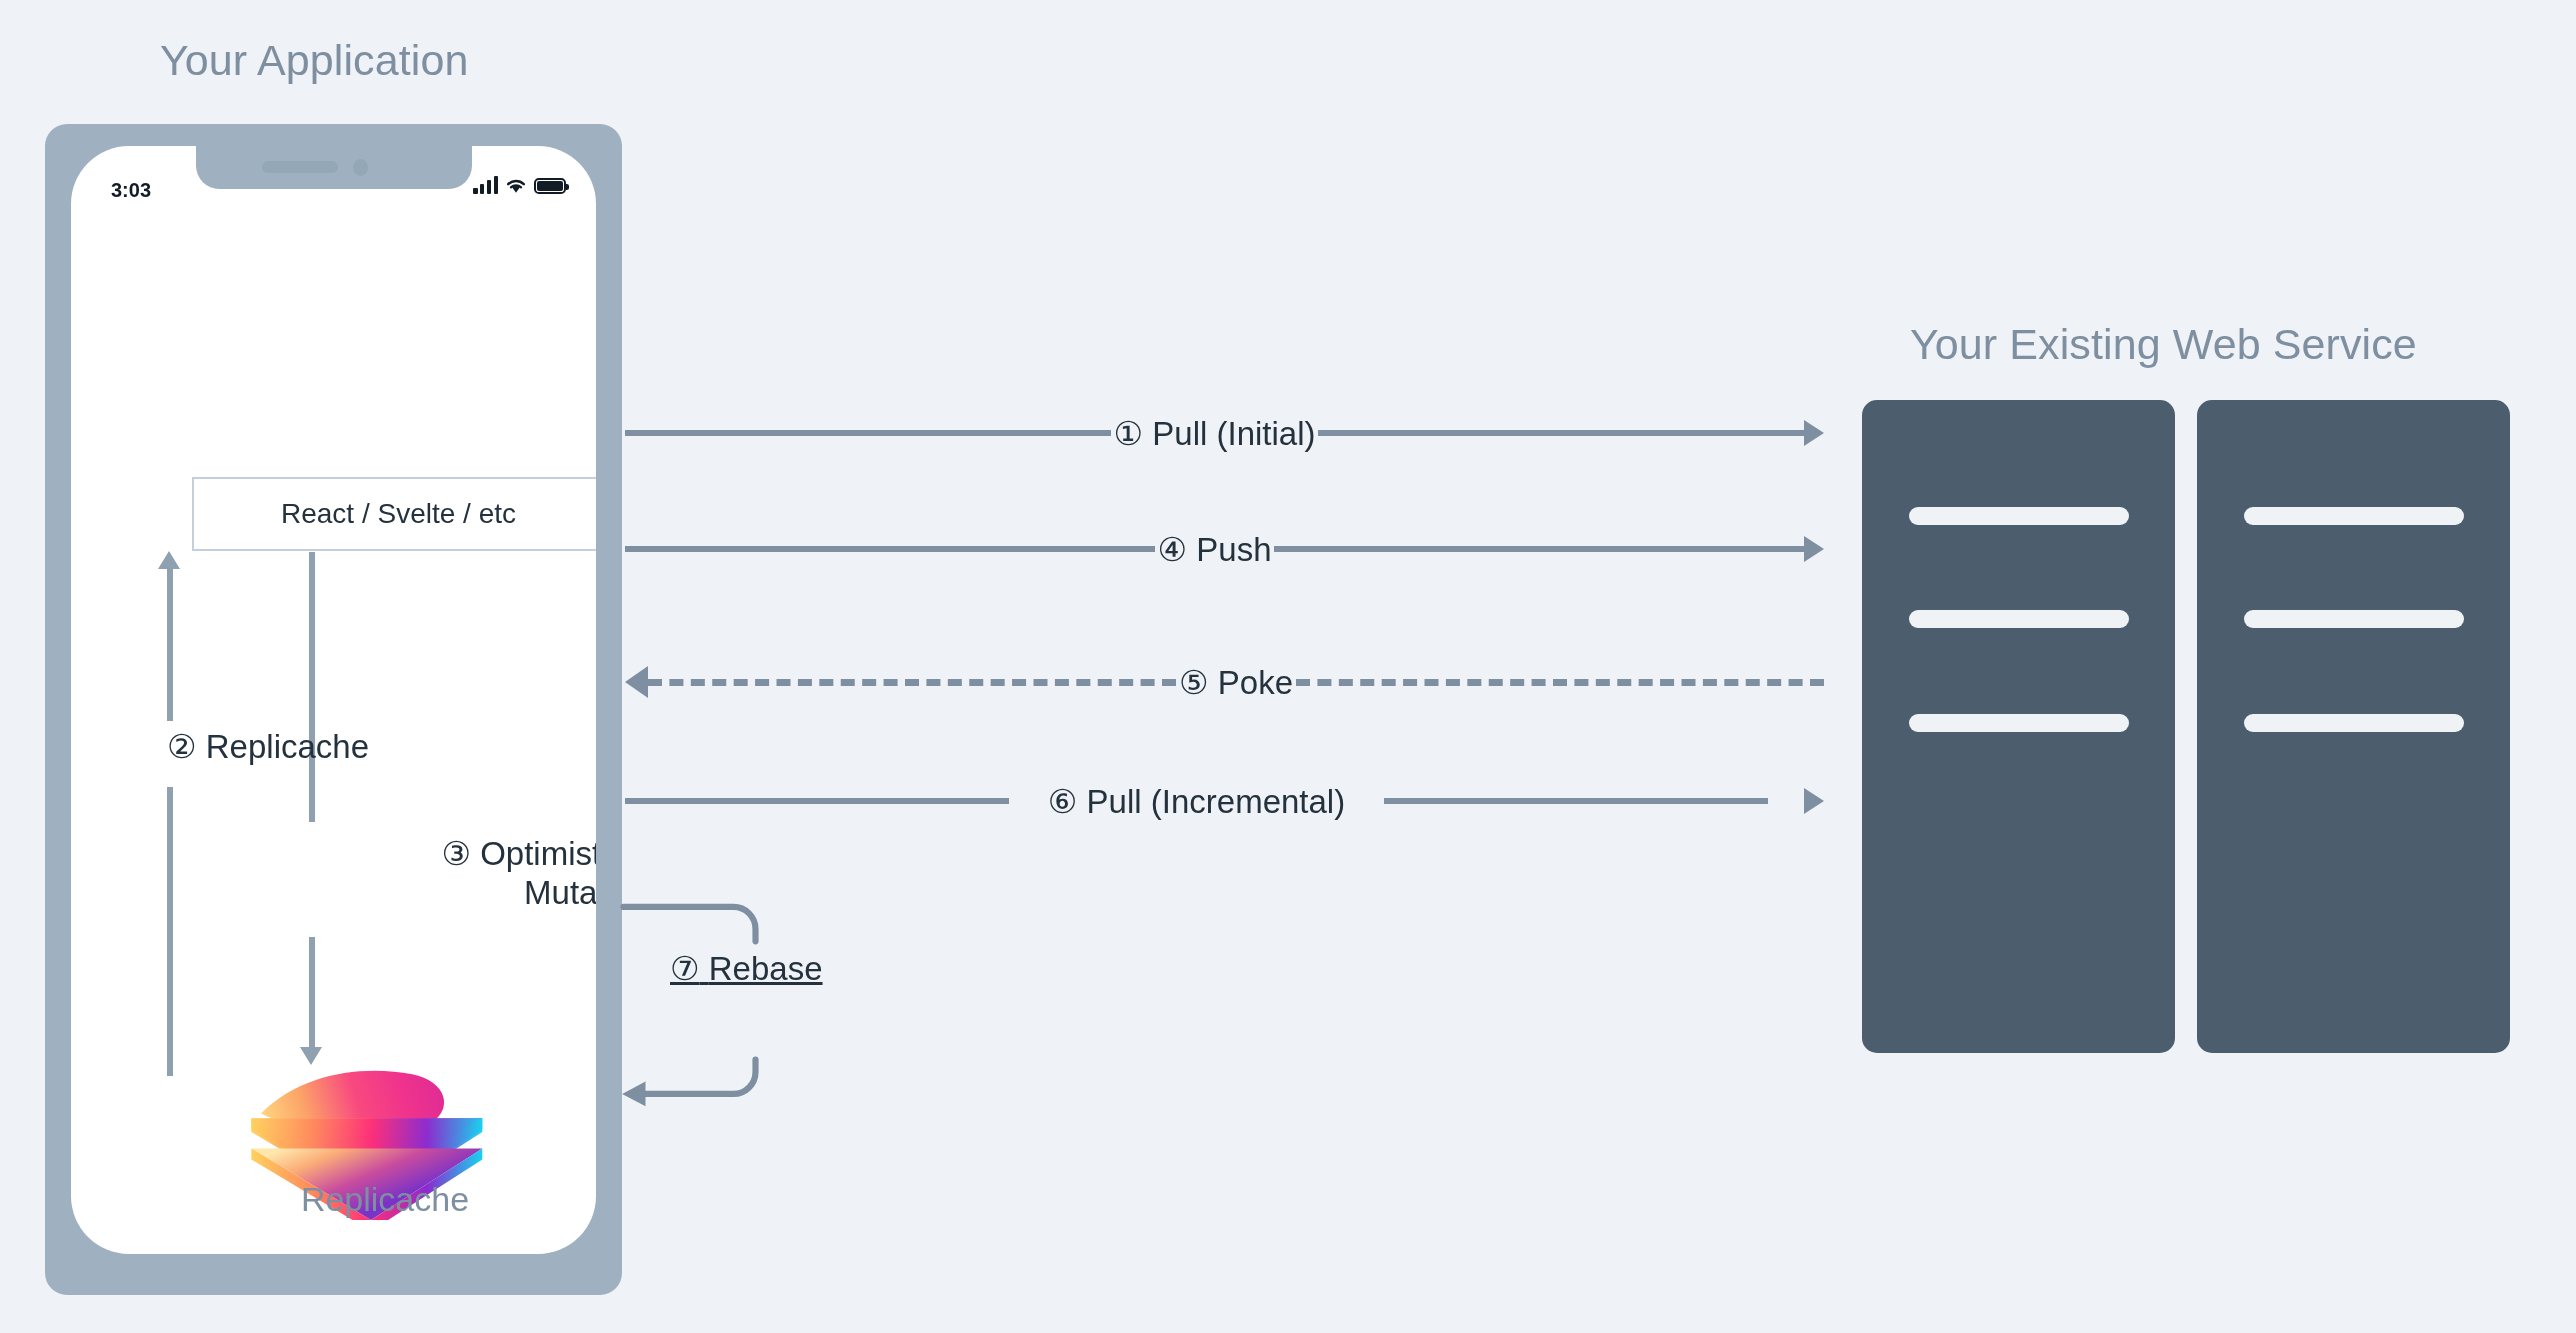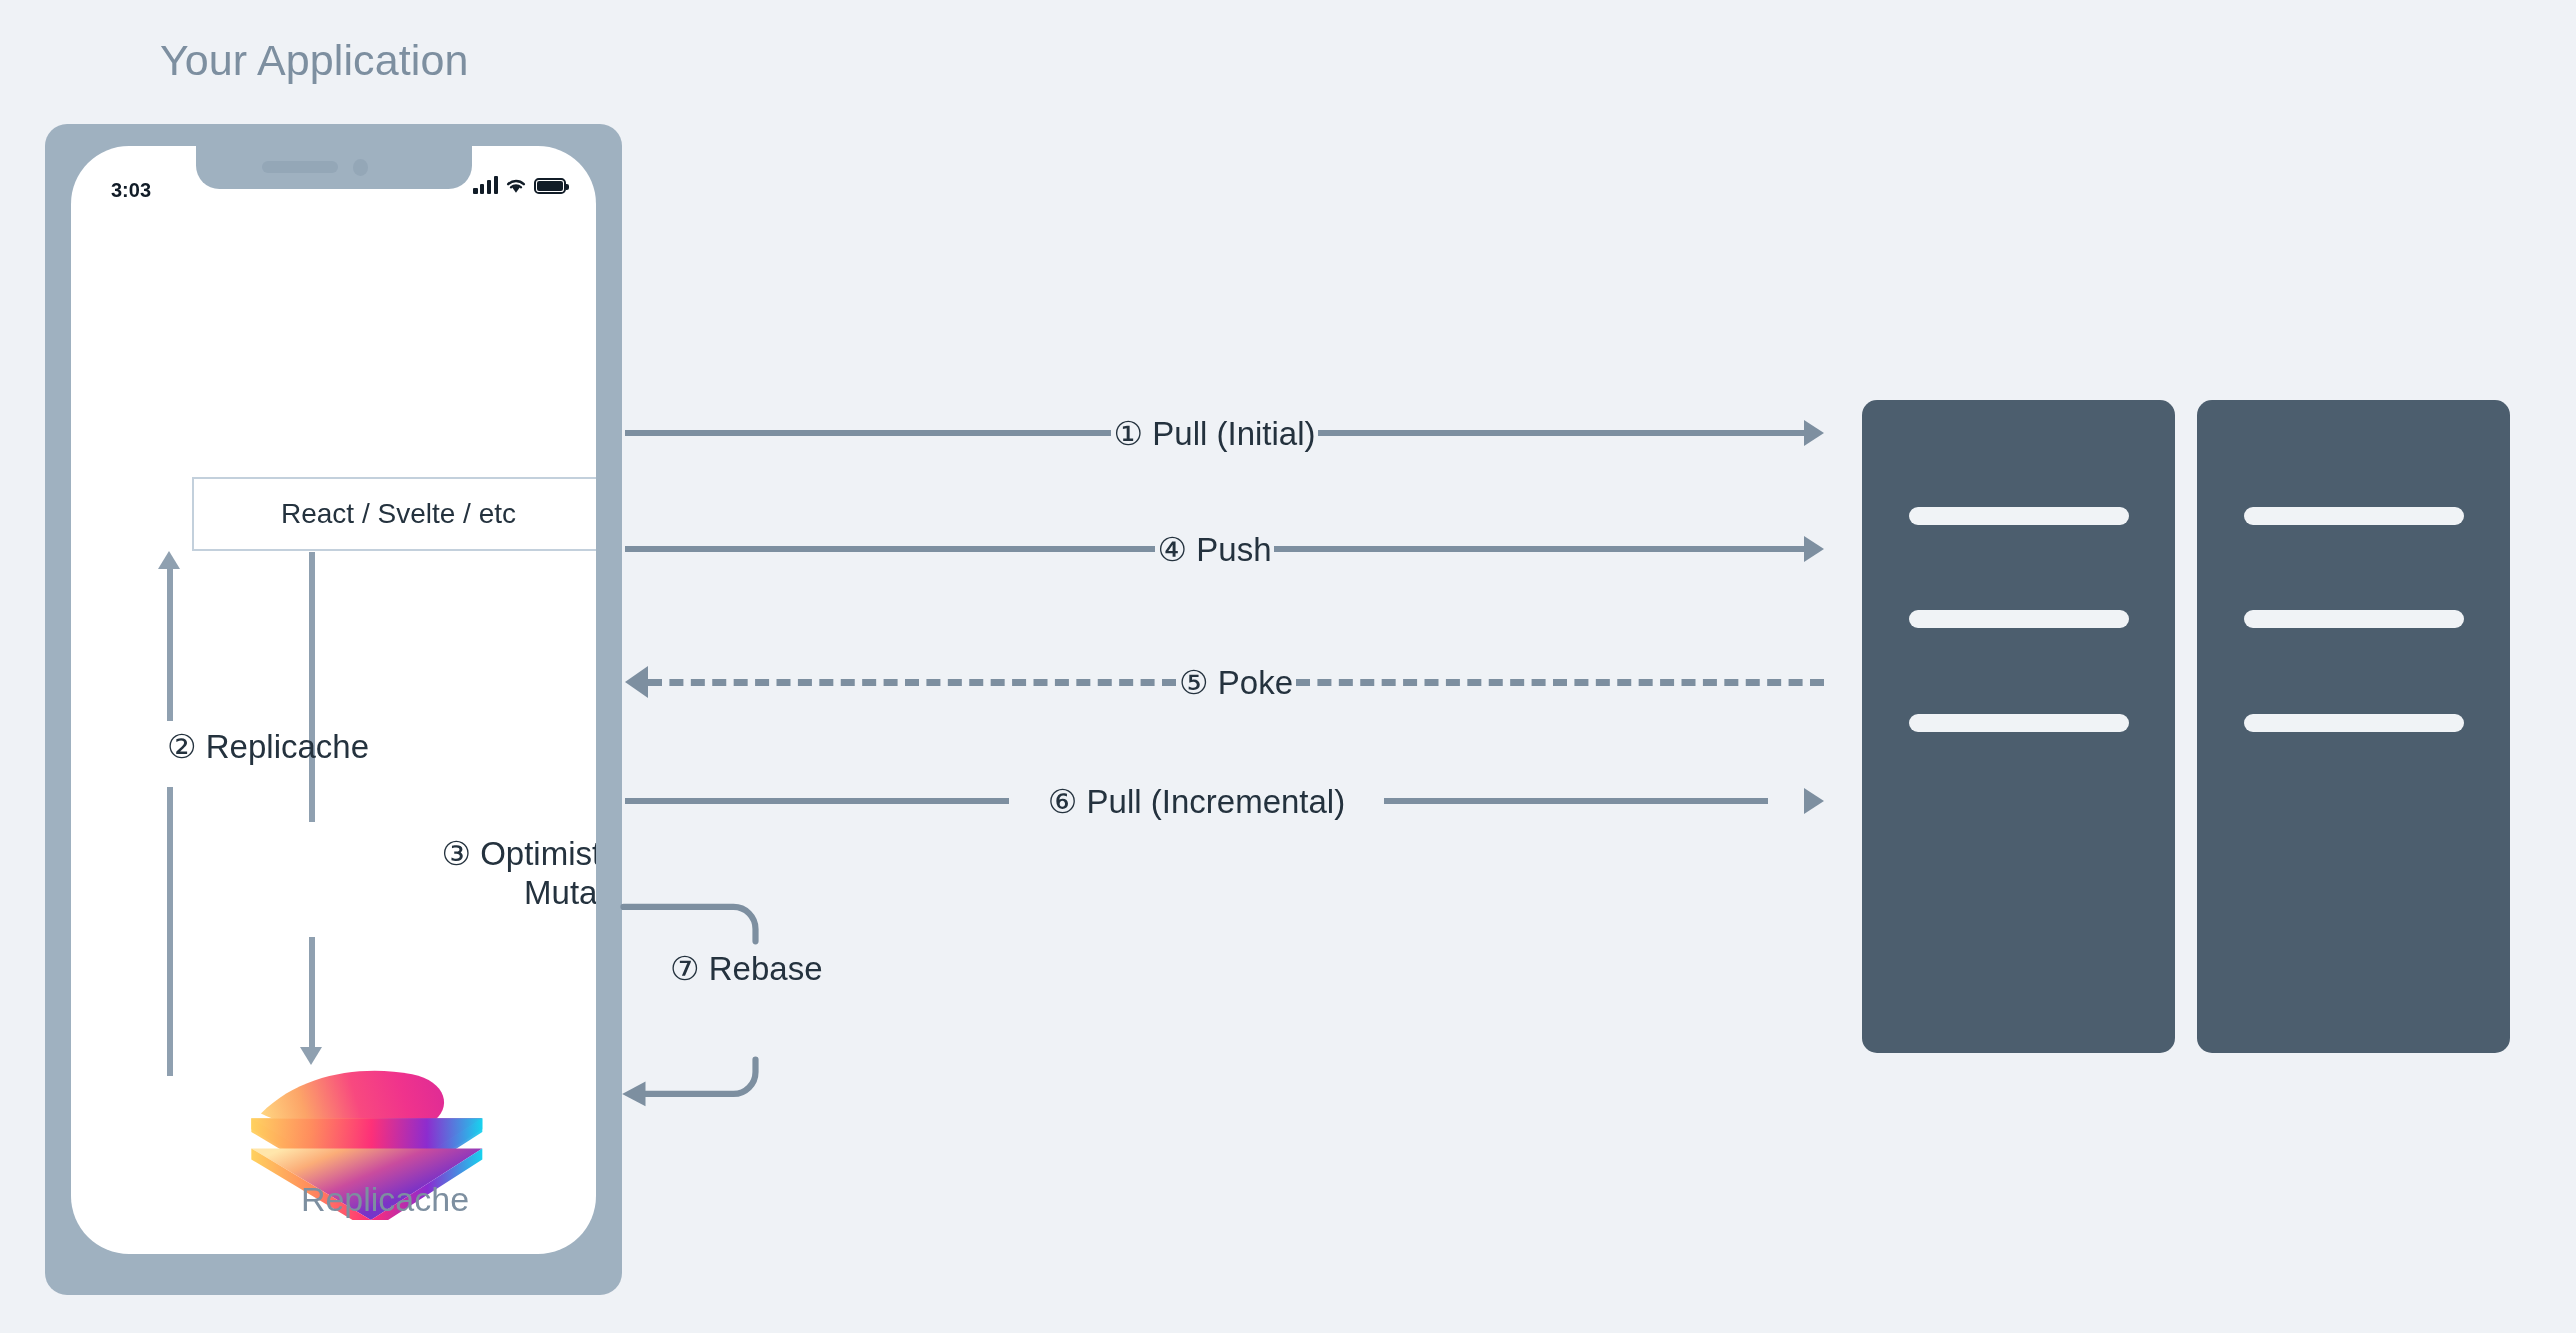--- a/index.html
+++ b/index.html
@@ -195,21 +195,21 @@
     border-right:23.4px solid #7d8fa0;
   }
 
   
   #rebase-loop{
     position:absolute;left:606px;top:882px;
     width:220px;height:241px;
   }
   #lbl-rebase{
     position:absolute;left:658px;top:949px;
-    font-size:33px;color:#24323e;white-space:nowrap;
+    font-size:33px;color:#24323e;white-space:nowrap;text-decoration:underline;
   }
   .num{font-family:"DejaVu Sans", sans-serif;}
 </style>
 </head>
 <body>
 
 <div class="stage">
 
   <div class="section-title" id="app-title">Your Application</div>
 
@@ -310,20 +310,21 @@
             <path d="M6 92 L342 92 L180 196 Z" fill="url(#gPlate2)"></path>
             <path d="M6 108 L180 212 L342 108 L342 92 L180 196 L6 92 Z" fill="url(#gEdge1)"></path>
           </g>
         </svg>
         <div class="logo-cap">Replicache</div>
       </div>
 
     </div>
   </div>
 
+  <div class="section-title" id="svc-title">Your Existing Web Service</div>
 
   <div class="server" id="server-1">
     <div class="bar"></div>
     <div class="bar"></div>
     <div class="bar"></div>
   </div>
   <div class="server" id="server-2">
     <div class="bar"></div>
     <div class="bar"></div>
     <div class="bar"></div>

